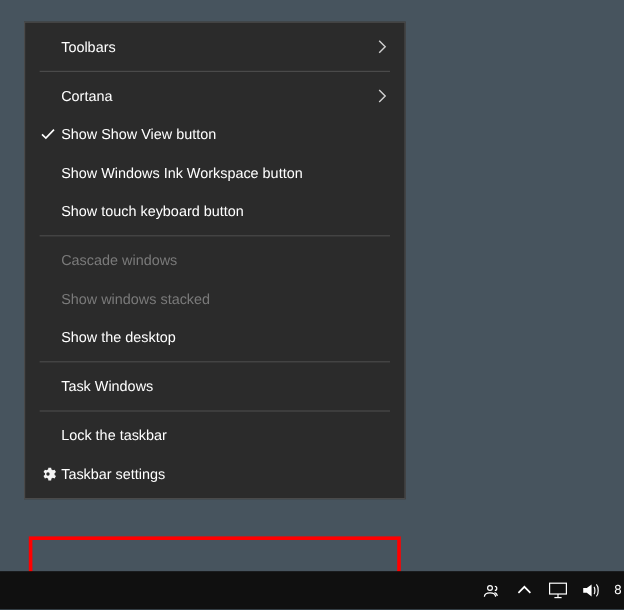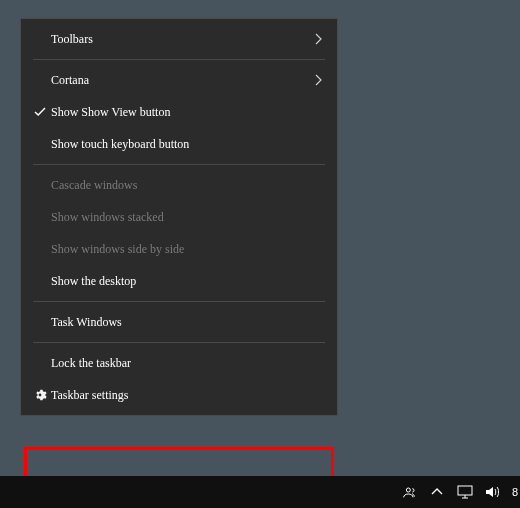--- a/index.html
+++ b/index.html
@@ -41,21 +41,21 @@
     align-items: center;
     color: #ffffff;
   }
   .item .gear {
     width: 22px;
     display: flex;
     justify-content: center;
     align-items: center;
   }
   .item .spacer { width: 22px; }
-  .item .label { flex: 1; font-family: Liberation Serif, serif; }
+  .item .label { flex: 1; }
   .item .chev {
     color: #cfcfcf;
   }
   .sep {
     height: 1px;
     background: #4a4a4a;
     margin: 4px 12px;
   }
   .highlight {
     position: absolute;
@@ -129,42 +129,42 @@
   <div class="item">
     <span class="check">
       <svg width="12" height="12" viewBox="0 0 12 12">
           <path d="M1 6 L4.2 9 L11 2" stroke="#fff" stroke-width="1.4" fill="none"></path>
         </svg>
     </span>
     <span class="label">Show Show View button</span>
   </div>
 
 
+  <div class="item">
+    <span class="spacer"></span>
+    <span class="label">Show Windows Ink Workspace button</span>
+  </div>
 
   <div class="item">
     <span class="spacer"></span>
     <span class="label">Show touch keyboard button</span>
   </div>
 
   <div class="sep"></div>
 
   <div class="item disabled">
     <span class="spacer"></span>
     <span class="label">Cascade windows</span>
   </div>
 
   <div class="item disabled">
     <span class="spacer"></span>
     <span class="label">Show windows stacked</span>
   </div>
 
-  <div class="item disabled">
-    <span class="spacer"></span>
-    <span class="label">Show windows side by side</span>
-  </div>
 
   <div class="item">
     <span class="spacer"></span>
     <span class="label">Show the desktop</span>
   </div>
 
   <div class="sep"></div>
 
   <div class="item">
     <span class="spacer"></span>

